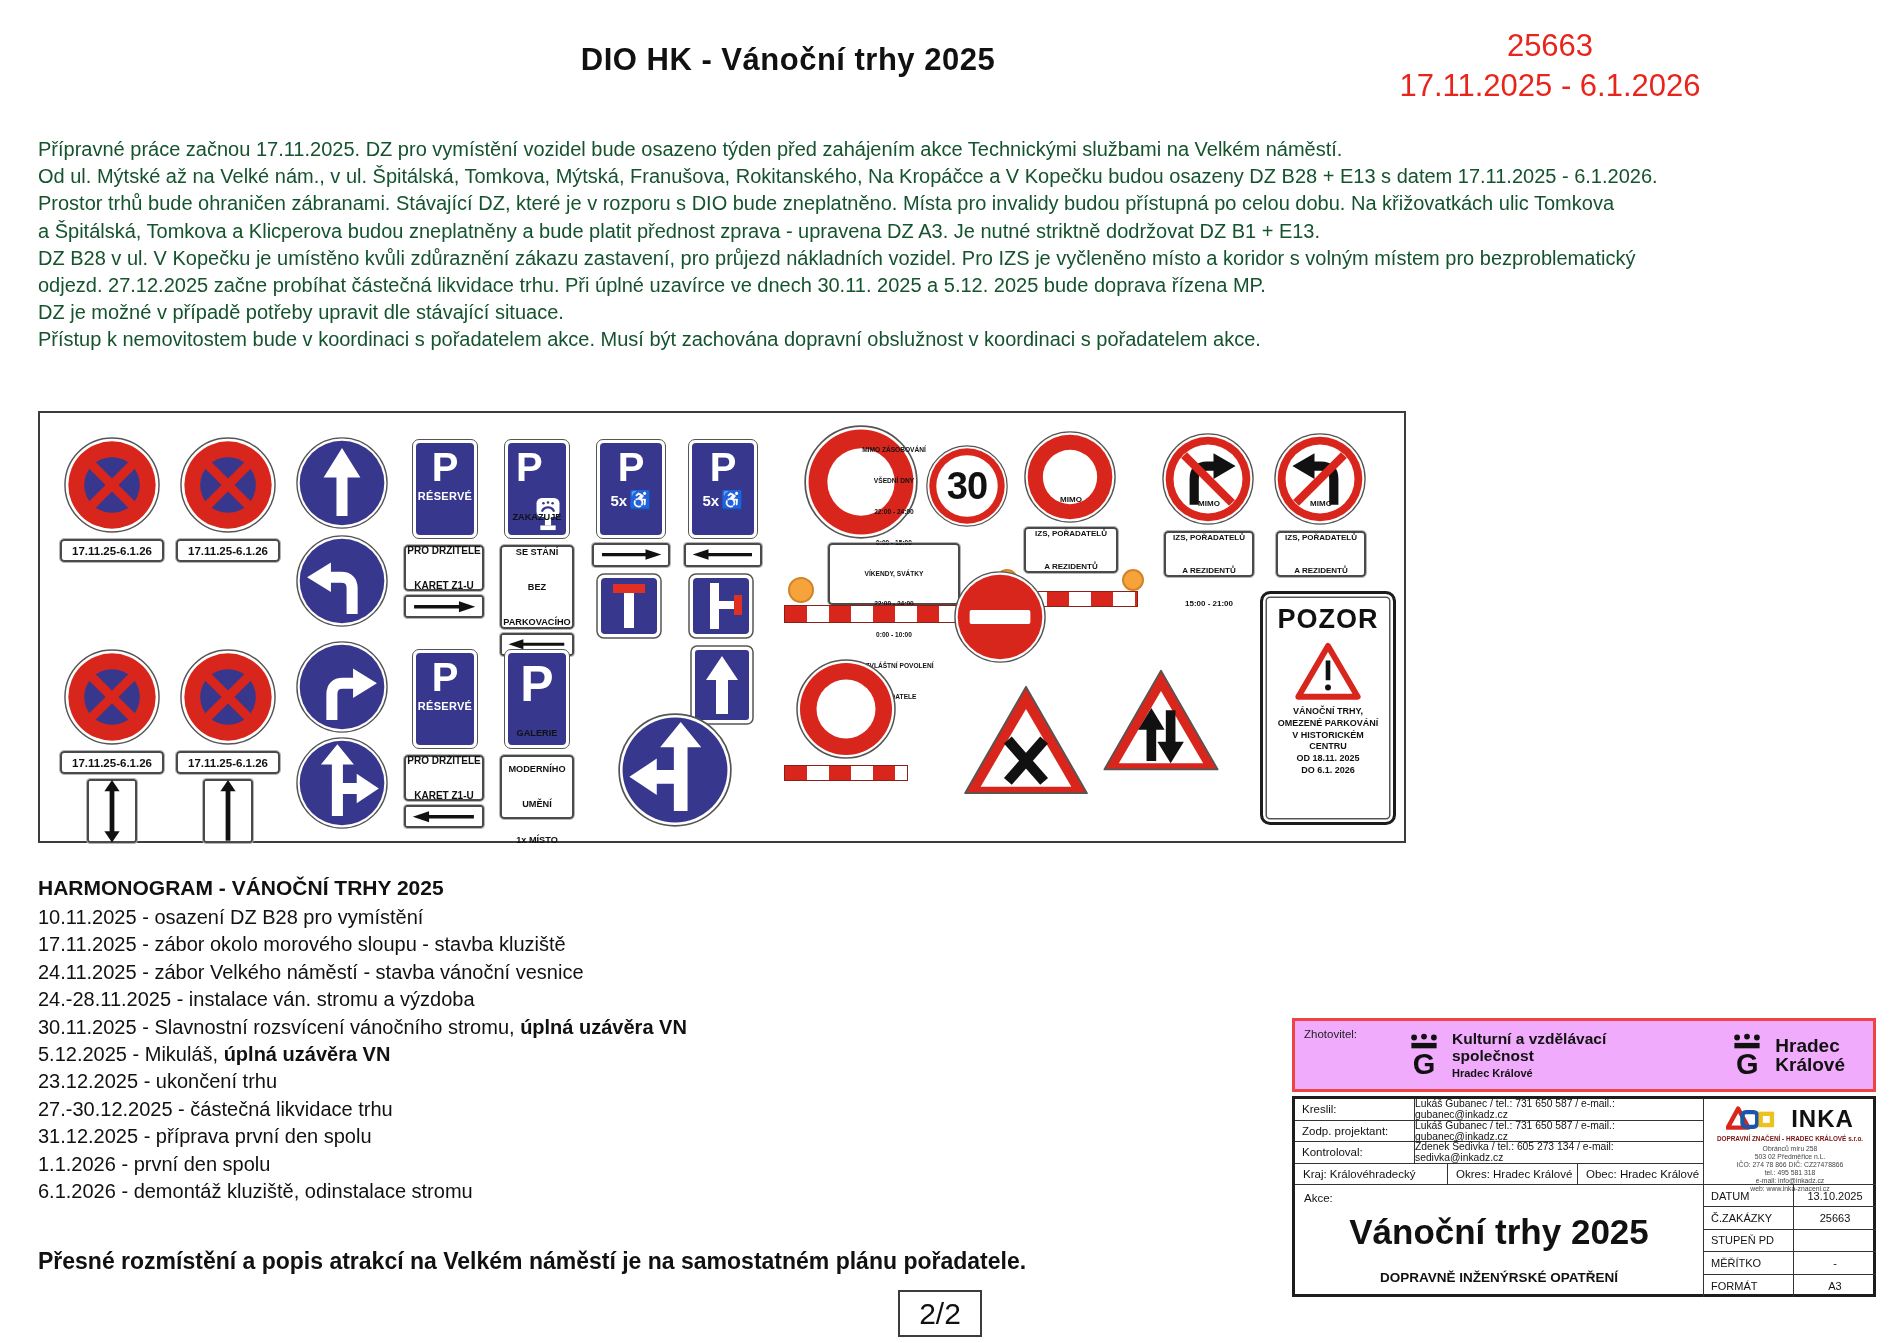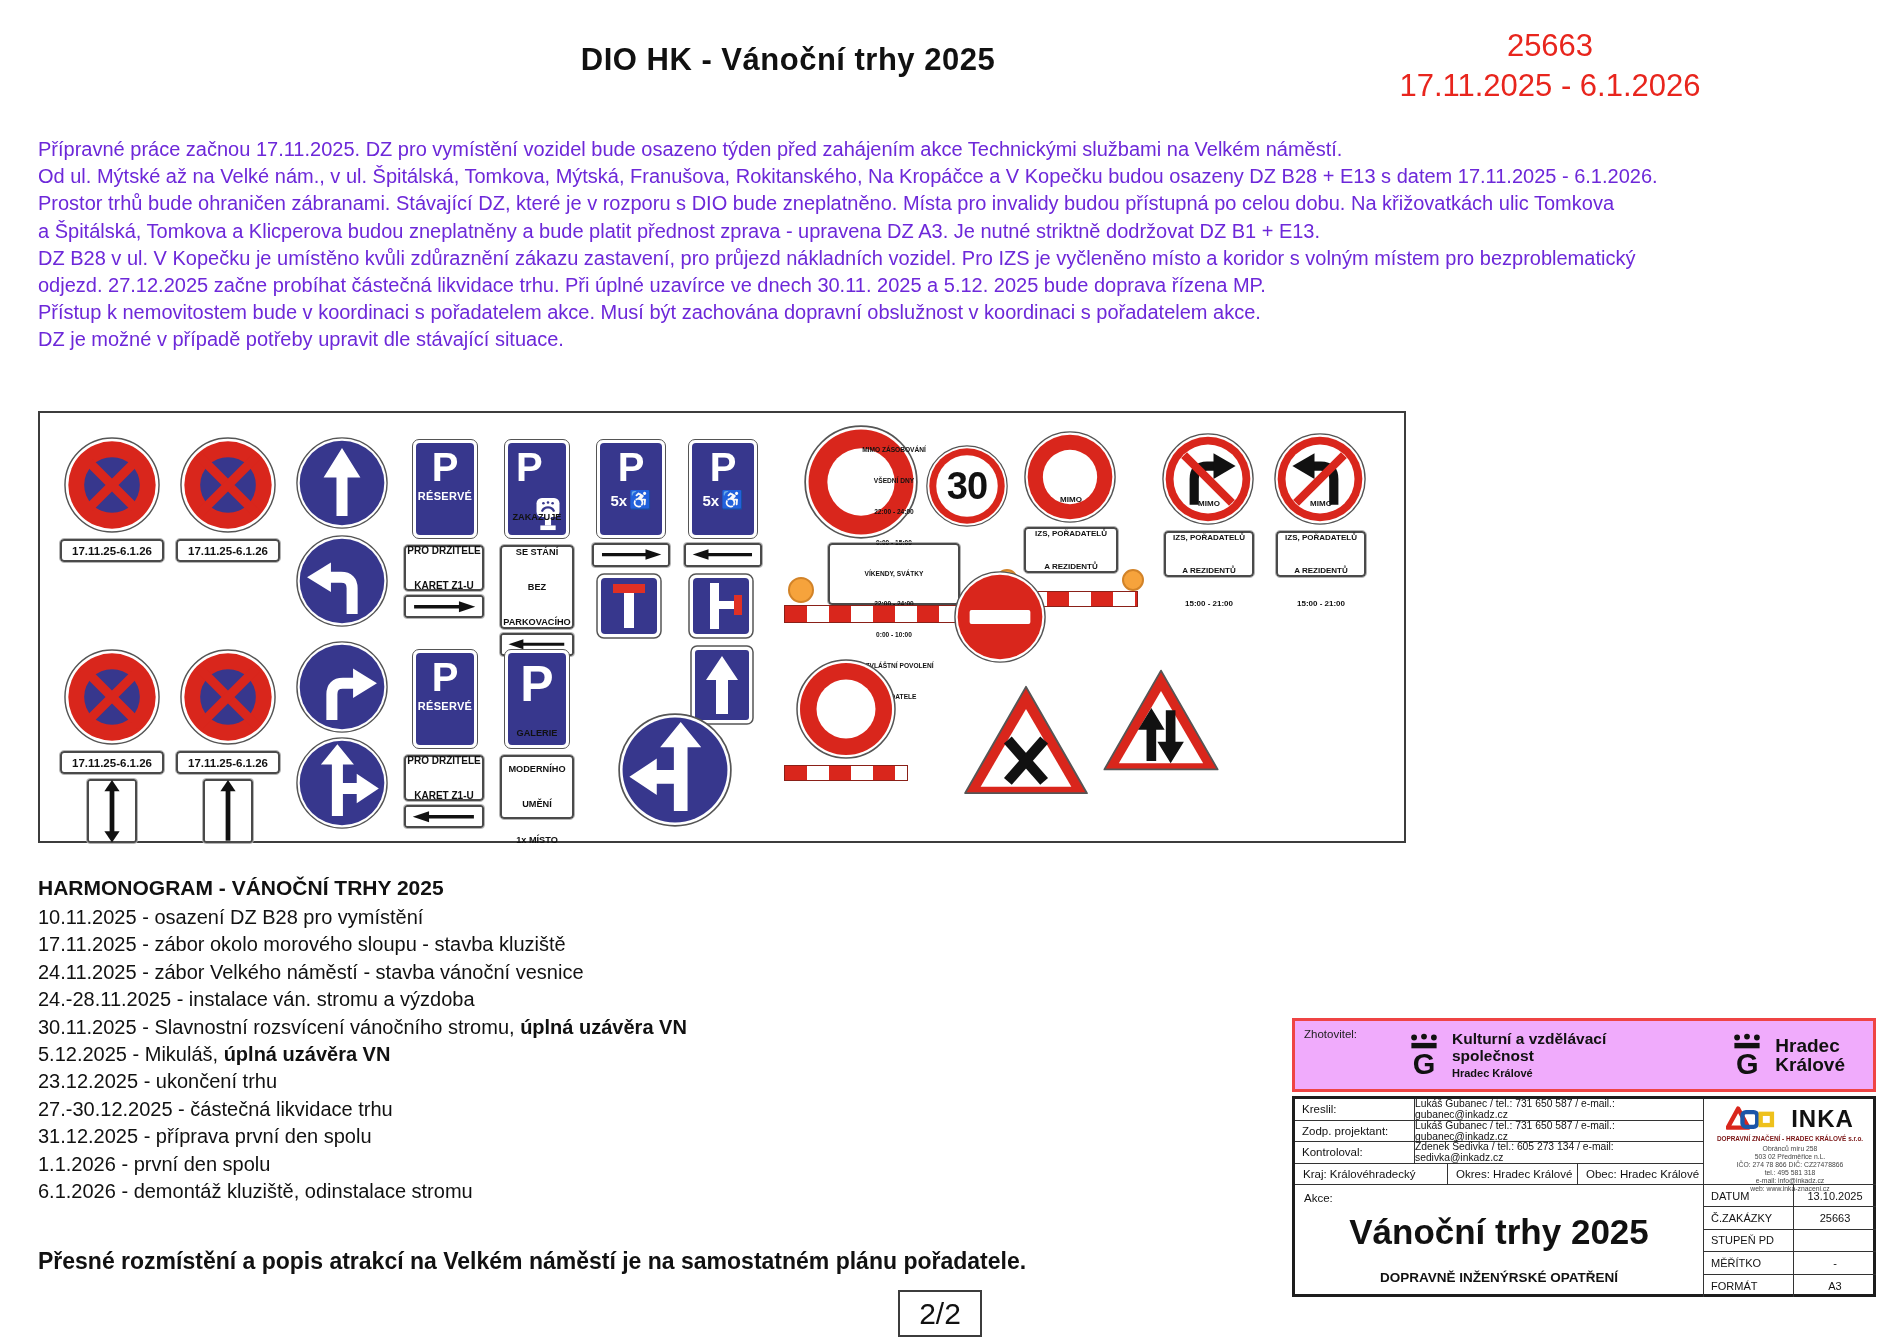--- a/index.html
+++ b/index.html
@@ -5,21 +5,21 @@
   * { box-sizing: border-box; margin: 0; padding: 0; }
   html,body { width:1900px; height:1343px; }
   body { position:relative; background:#fff; color:#111;
          font-family:"Liberation Sans", sans-serif; overflow:hidden; }
 
   .doc-title { position:absolute; left:38px; top:42px; width:1500px; text-align:center;
                font-size:31px; font-weight:bold; letter-spacing:0.5px; }
   .red-nums { position:absolute; right:160px; top:26px; width:380px; text-align:center;
               color:#e8251d; font-size:31px; line-height:40px; }
   .intro { position:absolute; left:38px; top:136px; font-size:20px; line-height:27.2px;
-           white-space:nowrap; color:#6d28d9; }
+           white-space:nowrap; color:#14532d; }
 
   .panel { position:absolute; left:38px; top:411px; width:1368px; height:432px;
            border:2px solid #3c3c3c; background:#fff; }
   .s { position:absolute; }
   .s svg { display:block; width:100%; height:100%; }
 
   .plate { position:absolute; background:#fff; border:2px solid #4a4a4a; border-radius:4px;
            outline:1px solid #b5b5b5; display:flex; flex-direction:column; align-items:center;
            justify-content:center; text-align:center; font-weight:bold; color:#111;gap:24px; }
   .plate span { display:block; }
@@ -118,22 +118,22 @@
   <div>17.11.2025 - 6.1.2026</div>
 </div>
 
 <div class="intro">
   <div>Přípravné práce začnou 17.11.2025. DZ pro vymístění vozidel bude osazeno týden před zahájením akce Technickými službami na Velkém náměstí.</div>
   <div>Od ul. Mýtské až na Velké nám., v ul. Špitálská, Tomkova, Mýtská, Franušova, Rokitanského, Na Kropáčce a V Kopečku budou osazeny DZ B28 + E13 s datem 17.11.2025 - 6.1.2026.</div>
   <div>Prostor trhů bude ohraničen zábranami. Stávající DZ, které je v rozporu s DIO bude zneplatněno. Místa pro invalidy budou přístupná po celou dobu. Na křižovatkách ulic Tomkova</div>
   <div>a Špitálská, Tomkova a Klicperova budou zneplatněny a bude platit přednost zprava - upravena DZ A3. Je nutné striktně dodržovat DZ B1 + E13.</div>
   <div>DZ B28 v ul. V Kopečku je umístěno kvůli zdůraznění zákazu zastavení, pro průjezd nákladních vozidel. Pro IZS je vyčleněno místo a koridor s volným místem pro bezproblematický</div>
   <div>odjezd. 27.12.2025 začne probíhat částečná likvidace trhu. Při úplné uzavírce ve dnech 30.11. 2025 a 5.12. 2025 bude doprava řízena MP.</div>
+  <div>DZ je možné v případě potřeby upravit dle stávající situace.</div>
   <div>Přístup k nemovitostem bude v koordinaci s pořadatelem akce. Musí být zachována dopravní obslužnost v koordinaci s pořadatelem akce.</div>
-  <div>DZ je možné v případě potřeby upravit dle stávající situace.</div>
 </div>
 
 <div class="panel">
 
   <div class="s" style="left:24px;top:24px;width:96px;height:96px">
     <svg viewBox="0 0 100 100">
         <circle cx="50" cy="50" r="49" fill="#fff" stroke="#555" stroke-width="1.5"></circle>
         <circle cx="50" cy="50" r="45.5" fill="#d9261c"></circle>
         <circle cx="50" cy="50" r="29" fill="#37378d"></circle>
         <g stroke="#d9261c" stroke-width="9.5">
@@ -485,20 +485,36 @@
 
   <div class="s" style="left:1060px;top:254px;width:122px;height:106px">
     <svg viewBox="0 0 100 88">
         <path d="M50 3 L97 85 L3 85 Z" fill="#d9261c" stroke="#555" stroke-width="1.5" stroke-linejoin="round"></path>
         <path d="M50 20 L85 80 L15 80 Z" fill="#fff"></path>
         <path d="M38 78 V52 H31 L42 34 L53 52 H46 V78 Z" fill="#111"></path>
         <path d="M54 36 V62 H47 L58 80 L69 62 H62 V36 Z" fill="#111"></path>
       </svg>
   </div>
 
+  <div class="pozor" style="left:1220px;top:178px;width:136px;height:234px">
+    <div class="pozor-title">POZOR</div>
+    <svg class="pozor-tri" viewBox="0 0 100 88">
+        <path d="M50 6 L95 83 L5 83 Z" fill="#fff" stroke="#d9261c" stroke-width="9" stroke-linejoin="round"></path>
+        <rect x="46.5" y="28" width="7" height="30" fill="#111"></rect>
+        <circle cx="50" cy="69" r="4.5" fill="#111"></circle>
+      </svg>
+    <div class="pozor-lines">
+      <div>VÁNOČNÍ TRHY,</div>
+        <div>OMEZENÉ PARKOVÁNÍ</div>
+        <div>V HISTORICKÉM</div>
+        <div>CENTRU</div>
+        <div>OD 18.11. 2025</div>
+        <div>DO 6.1. 2026</div>
+    </div>
+  </div>
 </div>
 
 <div class="harmo">
   <div class="harmo-title">HARMONOGRAM - VÁNOČNÍ TRHY 2025</div>
   <div class="h-item"><span>10.11.2025 - osazení DZ B28 pro vymístění</span><b></b></div>
   <div class="h-item"><span>17.11.2025 - zábor okolo morového sloupu - stavba kluziště</span><b></b></div>
   <div class="h-item"><span>24.11.2025 - zábor Velkého náměstí - stavba vánoční vesnice</span><b></b></div>
   <div class="h-item"><span>24.-28.11.2025 - instalace ván. stromu a výzdoba</span><b></b></div>
   <div class="h-item"><span>30.11.2025 - Slavnostní rozsvícení vánočního stromu, </span><b>úplná uzávěra VN</b></div>
   <div class="h-item"><span>5.12.2025 - Mikuláš, </span><b>úplná uzávěra VN</b></div>

